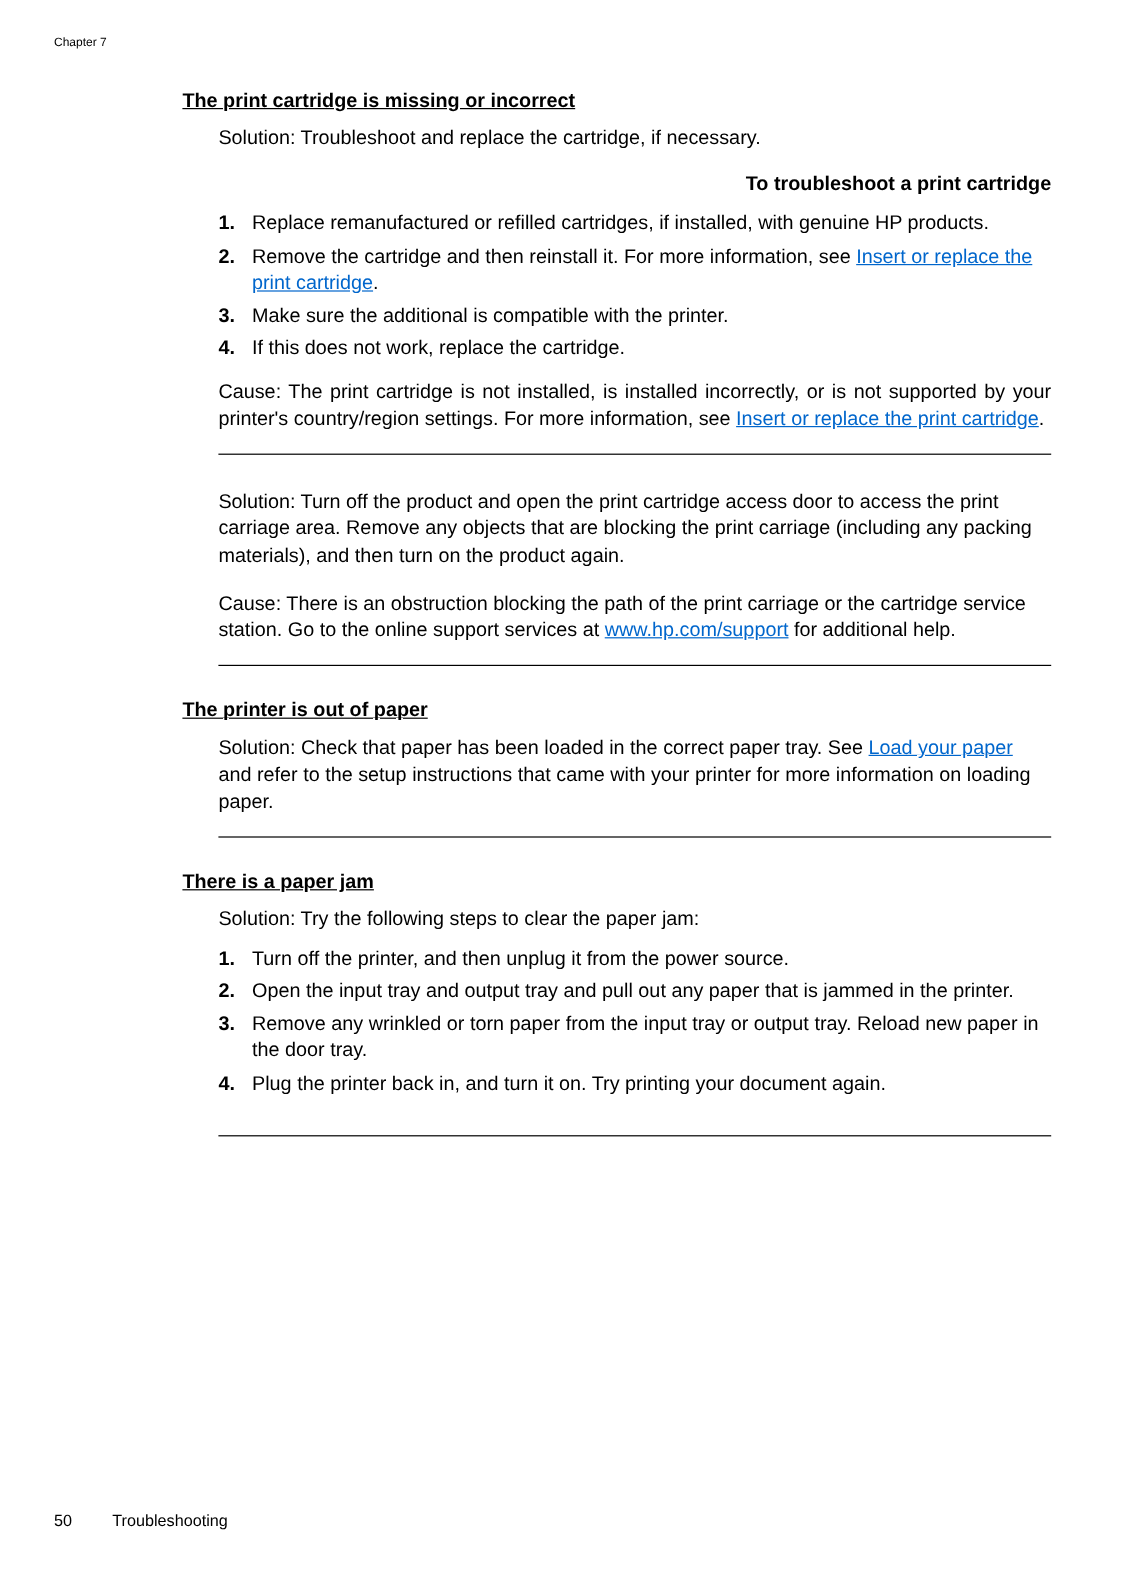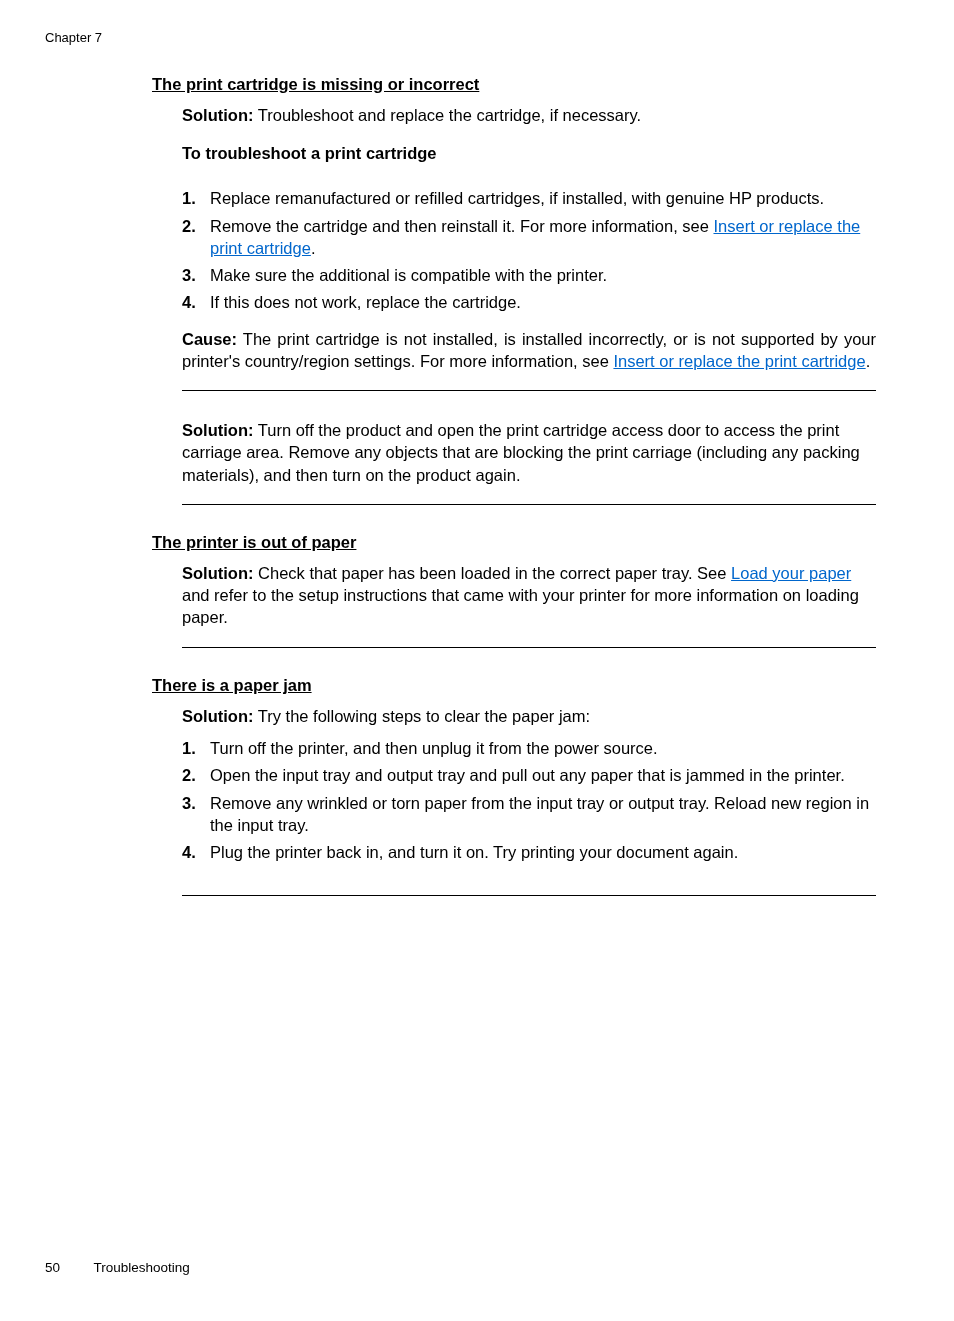--- a/index.html
+++ b/index.html
@@ -14,47 +14,48 @@
       background: #fff;
       width: 954px;
       height: 1321px;
       position: relative;
       padding: 0;
     }
     .page-header {
       position: absolute;
       top: 30px;
       left: 45px;
-      font-size: 13px;
+      font-size: 10px;
     }
     .content {
       position: absolute;
       top: 75px;
       left: 152px;
       right: 78px;
     }
     .section-heading {
       font-weight: bold;
       margin-bottom: 10px;
       text-decoration: underline;
     }
     .indented-block {
       margin-left: 30px;
     }
     .para {
       margin-bottom: 18px;
       line-height: 1.35;
     }
     .label-bold {
-      font-weight: bold;
+      font-weight: normal;
     }
     .sub-heading {
       font-weight: bold;
-      margin-bottom: 24px;
+      margin-bottom: 12px;
       margin-top: 6px;
+      text-align: right;
     }
     .list {
       margin-left: 0;
       margin-bottom: 14px;
     }
     .list-item {
       display: flex;
       align-items: flex-start;
       margin-bottom: 5px;
       line-height: 1.35;
@@ -127,20 +128,23 @@
     <p class="para" style="text-align: justify;">
       <span class="label-bold">Cause:</span><span>   The print cartridge is not installed, is installed incorrectly, or is not supported by your printer's country/region settings. For more information, see </span><a class="link">Insert or replace the print cartridge</a><span>.</span>
     </p>
     <hr class="divider divider-top-spaced">
   </div>
 
   <div class="indented-block">
     <p class="para">
       <span class="label-bold">Solution:</span><span>   Turn off the product and open the print cartridge access door to access the print carriage area. Remove any objects that are blocking the print carriage (including any packing materials), and then turn on the product again.</span>
     </p>
+    <p class="para">
+      <span class="label-bold">Cause:</span><span>   There is an obstruction blocking the path of the print carriage or the cartridge service station. Go to the online support services at </span><a class="link">www.hp.com/support</a><span> for additional help.</span>
+    </p>
     <hr class="divider divider-top-spaced">
   </div>
 
   <div class="section-heading">The printer is out of paper</div>
   <div class="indented-block">
     <p class="para">
       <span class="label-bold">Solution:</span><span>   Check that paper has been loaded in the correct paper tray. See </span><a class="link">Load your paper</a><span> and refer to the setup instructions that came with your printer for more information on loading paper.</span>
     </p>
     <hr class="divider divider-top-spaced">
   </div>
@@ -154,21 +158,21 @@
       <div class="list-item">
         <span class="list-num">1.</span>
         <span class="list-text">Turn off the printer, and then unplug it from the power source.</span>
       </div>
       <div class="list-item">
         <span class="list-num">2.</span>
         <span class="list-text">Open the input tray and output tray and pull out any paper that is jammed in the printer.</span>
       </div>
       <div class="list-item">
         <span class="list-num">3.</span>
-        <span class="list-text">Remove any wrinkled or torn paper from the input tray or output tray. Reload new region in the input tray.</span>
+        <span class="list-text">Remove any wrinkled or torn paper from the input tray or output tray. Reload new paper in the door tray.</span>
       </div>
       <div class="list-item">
         <span class="list-num">4.</span>
         <span class="list-text">Plug the printer back in, and turn it on. Try printing your document again.</span>
       </div>
     </div>
     <div class="gap-spacer"></div>
     <hr class="divider">
   </div>
 

